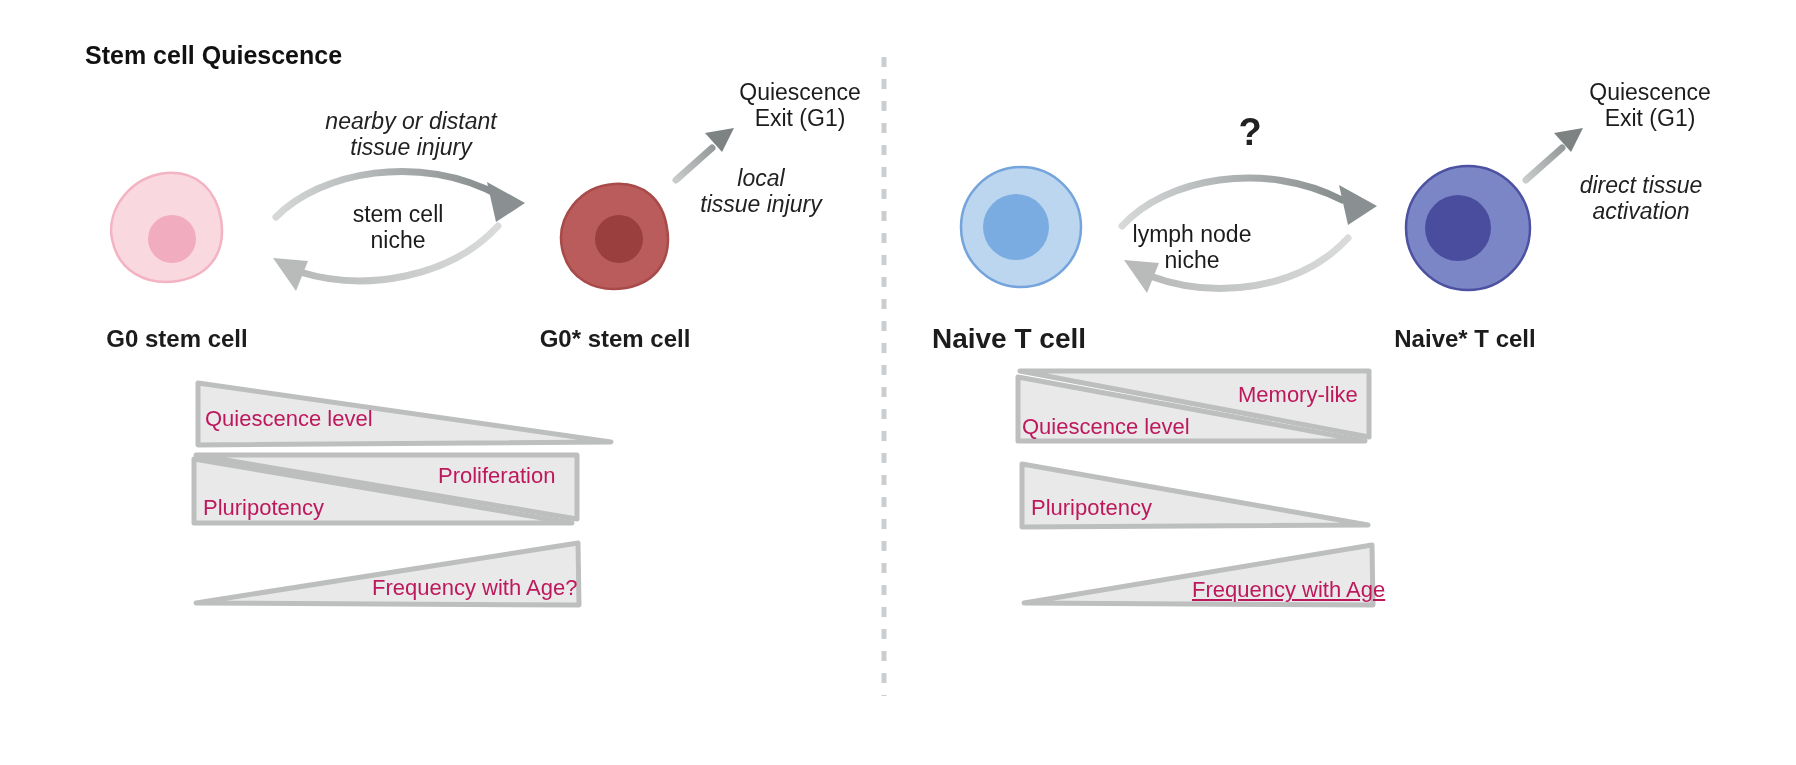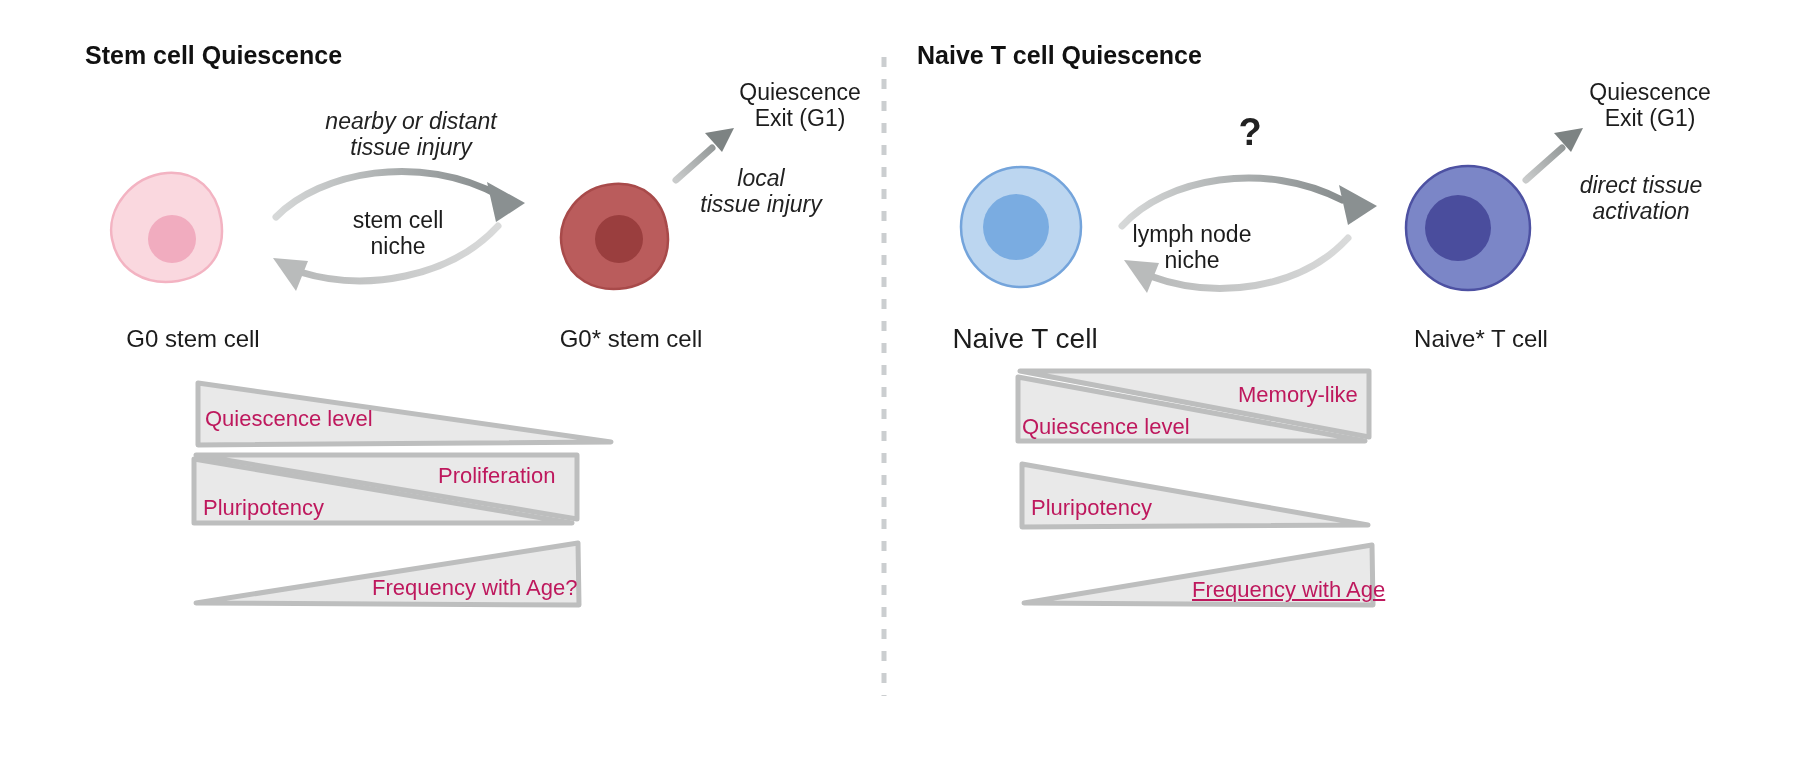--- a/index.html
+++ b/index.html
@@ -13,21 +13,21 @@
   }
   svg.layer{position:absolute;left:0;top:0;}
   .lbl{
     position:absolute;
     color:#1c1c1c;
     white-space:pre-line;
     line-height:26px;
     font-size:23px;
   }
   .ctr{transform:translateX(-50%);text-align:center;}
-  .bold{font-weight:normal;margin-left:16px;}
+  .bold{font-weight:bold;}
   .italic{font-style:italic;color:#222;margin-left:9px;}
   .title{font-size:25px;font-weight:bold;color:#111;}
   .wlbl{font-size:22px;line-height:24px;color:#be185d;}
   .qmark{font-size:38px;font-weight:bold;line-height:38px;color:#222;}
   .wedge{fill:#E9E9E9;stroke:#BDBEBE;stroke-width:5px;stroke-linejoin:round;}
   .arc{fill:none;stroke-width:7px;stroke-linecap:round;}
   .divider{stroke:#CBCED0;stroke-width:5px;stroke-dasharray:10 12;}
   .cellstroke{stroke-width:2.5px;}
 </style>
 </head>
@@ -98,35 +98,34 @@
     <circle class="cellstroke" stroke="#74A4DB" cx="1021" cy="227" r="60" fill="#BCD6F0"></circle>
     <circle cx="1016" cy="227" r="33" fill="#7AACE1"></circle>
 
     <circle class="cellstroke" stroke="#4D51A2" cx="1468" cy="228" r="62" fill="#7B86C7"></circle>
     <circle cx="1458" cy="228" r="33" fill="#4A4D9D"></circle>
   </svg>
 
   <div class="lbl title" style="left:85px;top:42px;">Stem cell Quiescence</div>
   <div class="lbl italic ctr" style="left:402px;top:108px;">nearby or distant
 tissue injury</div>
-  <div class="lbl ctr" style="left:398px;top:207px;">stem cell
+  <div class="lbl ctr" style="left:398px;top:201px;">stem cell
 niche</div>
   <div class="lbl ctr" style="left:800px;top:79px;">Quiescence
 Exit (G1)</div>
   <div class="lbl italic ctr" style="left:752px;top:165px;">local
 tissue injury</div>
   <div class="lbl bold ctr" style="left:177px;top:326px;font-size:24px;">G0 stem cell</div>
   <div class="lbl bold ctr" style="left:615px;top:326px;font-size:24px;">G0* stem cell</div>
 
   <div class="lbl wlbl" style="left:205px;top:407px;">Quiescence level</div>
   <div class="lbl wlbl" style="left:438px;top:464px;">Proliferation</div>
   <div class="lbl wlbl" style="left:203px;top:496px;">Pluripotency</div>
   <div class="lbl wlbl" style="left:372px;top:576px;">Frequency with Age?</div>
 
-  <div class="lbl title" style="left:917px;top:42px;">Naive T cell Quiescence</div>
   <div class="lbl qmark ctr" style="left:1250px;top:113px;">?</div>
   <div class="lbl ctr" style="left:1192px;top:221px;">lymph node
 niche</div>
   <div class="lbl ctr" style="left:1650px;top:79px;">Quiescence
 Exit (G1)</div>
   <div class="lbl italic ctr" style="left:1632px;top:172px;">direct tissue
 activation</div>
   <div class="lbl bold ctr" style="left:1009px;top:326px;font-size:28px;">Naive T cell</div>
   <div class="lbl bold ctr" style="left:1465px;top:326px;font-size:24px;">Naive* T cell</div>
 

